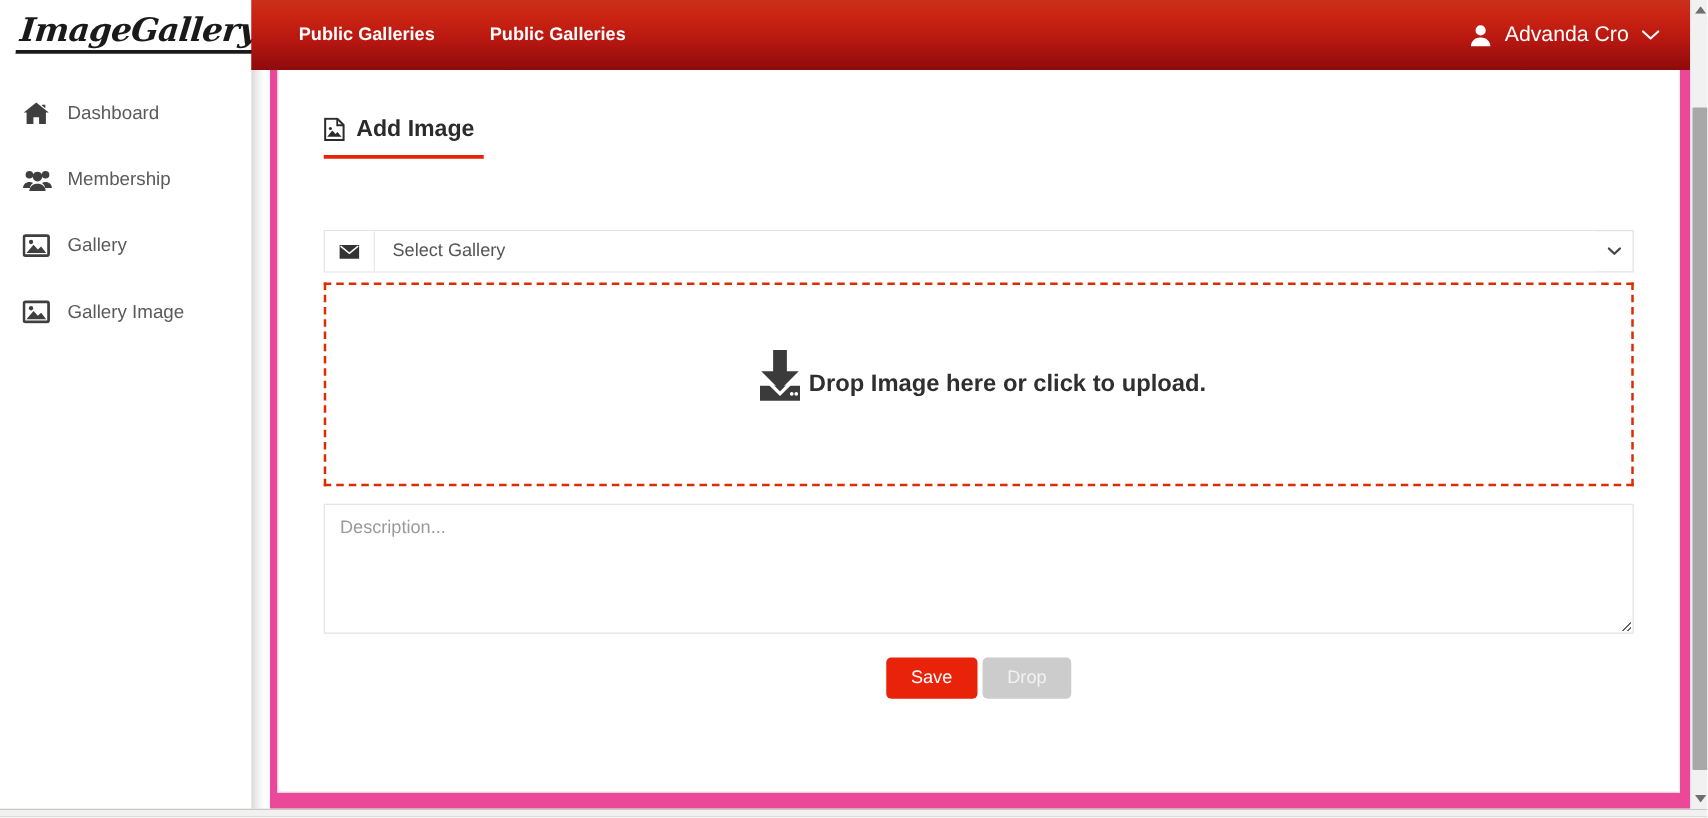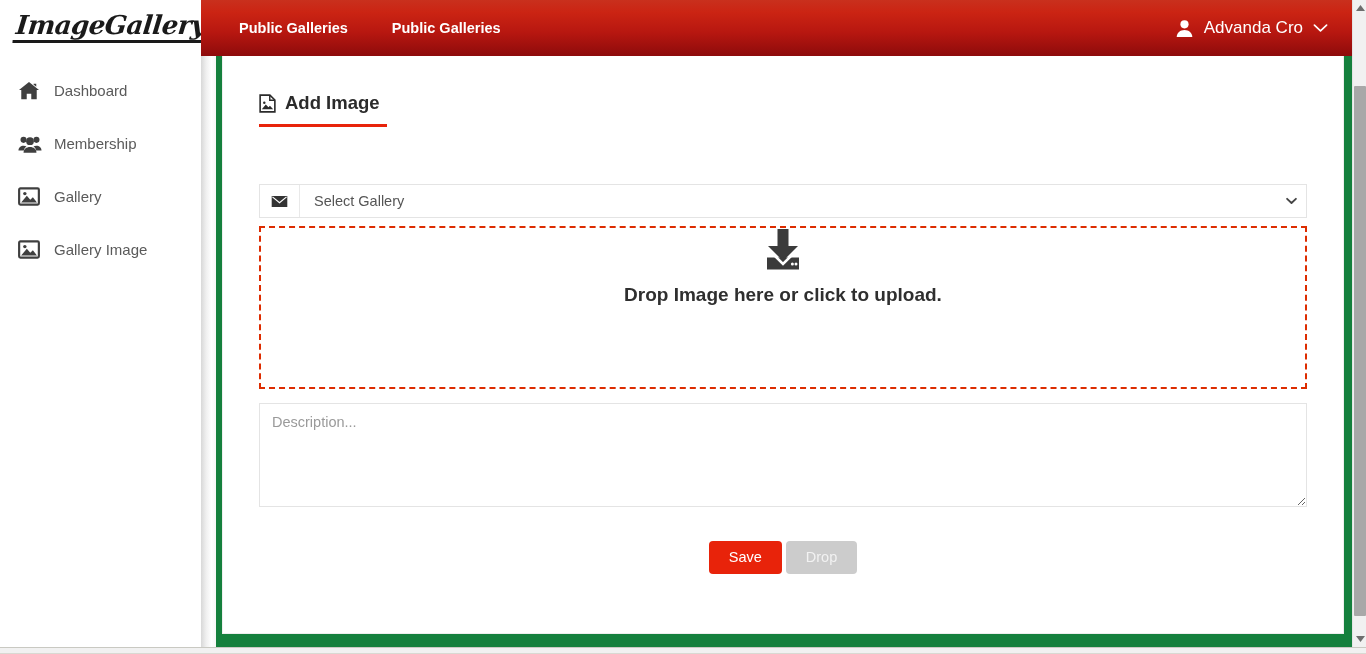--- a/index.html
+++ b/index.html
@@ -116,21 +116,21 @@
   .user-icon { margin-right: 10px; display: inline-flex; }
   .user-name { font-size: 17px; color: #ffffff; white-space: nowrap; }
   .caret { margin-left: 10px; display: inline-flex; }
 
   
   .content-wrap {
     position: absolute;
     left: 216px; top: 56px;
     width: 1136px;
     height: 591px;
-    background: #15803d;
+    background: #ec4899;
     padding: 0;
     z-index: 3;
     text-decoration: underline;
   }
   .card {
     position: absolute;
     left: 6px; top: 0px;
     width: 1122px;
     height: 578px;
     background: #ffffff;
@@ -202,22 +202,23 @@
     pointer-events: none;
     color: #444444;
   }
 
   
   .dropzone {
     margin-top: 8px;
     height: 163px;
     border: 2px dashed #dd2c00;
     display: flex;
-    flex-direction: column;
-    align-items: center;
+    flex-direction: row;
+    align-items: center;
+    justify-content: center;
     cursor: pointer;
     background: #ffffff;
   }
   .dz-icon { color: #3b3b3b; margin-bottom: 8px; }
   .dz-text {
     font-size: 19px;
     font-weight: bold;
     color: #2f2f2f;
   }
 
@@ -232,21 +233,21 @@
     font-family: "Liberation Sans", sans-serif;
     font-size: 14.5px;
     color: #555555;
     padding: 10px 12px;
     background: #ffffff;
   }
   .description::placeholder { color: #9a9a9a; }
 
   
   .btn-row {
-    margin-top: 30px;
+    margin-top: 14px;
     display: flex;
     justify-content: center;
     align-items: center;
     gap: 4px;
   }
   .btn {
     border: none;
     font-family: "Liberation Sans", sans-serif;
     font-size: 14.5px;
     border-radius: 4px;

